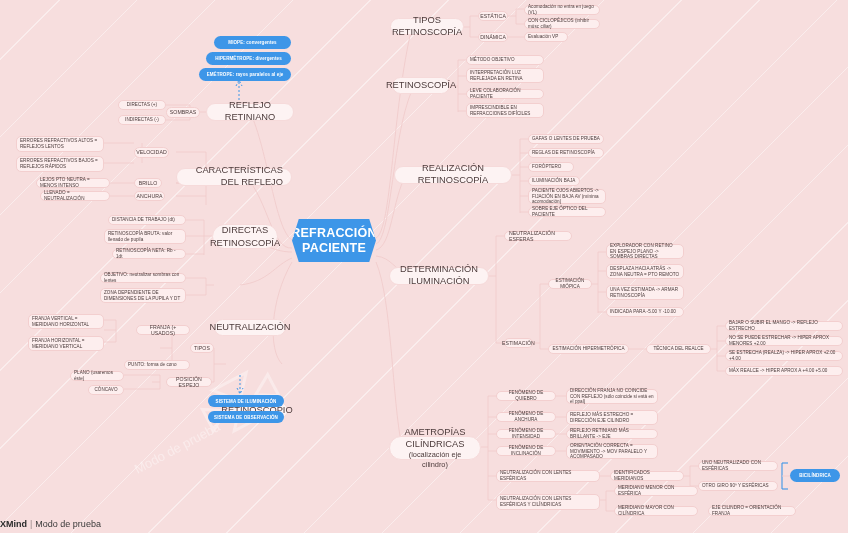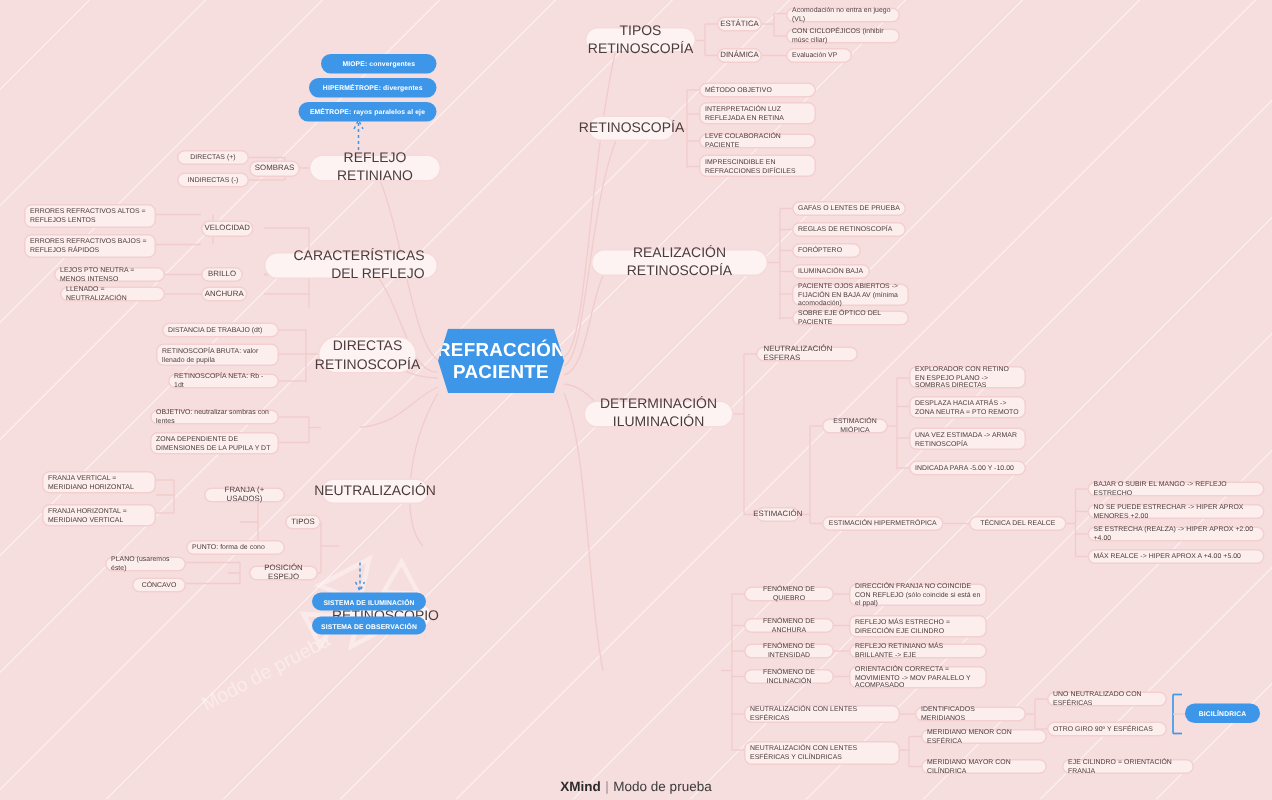--- a/index.html
+++ b/index.html
@@ -99,21 +99,20 @@
     text-align: center;
     padding: 0 4px;
     letter-spacing: .1px;
   }
   svg.links { position: absolute; inset: 0; width: 848px; height: 533px; pointer-events: none; }
   svg.links path, svg.links line { fill: none; stroke: #f0cccc; stroke-width: 0.9; }
   svg.links .blue { stroke: #3d96e8; stroke-width: 1; stroke-dasharray: 2 2; }
   svg.links .bluebrace { stroke: #3d96e8; stroke-width: 1.1; }
   #footer {
     position: absolute; left: 0; bottom: 4px; width: 848px;
-    text-align: center;
     font-size: 9px; color: #2b2b2b;
   }
   #footer .x { font-weight: 700; }
   #footer .sep { color: #9a8a8a; margin: 0 3px; }
   #footer .m { color: #3a3a3a; }
 </style>
 </head>
 <body>
 
 <div id="canvas">
@@ -360,20 +359,24 @@
   <div class="node n-leaf" style="left:606px; top:285px; width:78px; height:15px;">UNA VEZ ESTIMADA -&gt; ARMAR RETINOSCOPÍA</div>
   <div class="node n-leaf" style="left:606px; top:307px; width:78px; height:10px;">INDICADA PARA -5.00 Y -10.00</div>
 
   <div class="node n-leaf ctr" style="left:548px; top:344px; width:81px; height:10px;">ESTIMACIÓN HIPERMETRÓPICA</div>
   <div class="node n-leaf ctr" style="left:646px; top:344px; width:65px; height:10px;">TÉCNICA DEL REALCE</div>
   <div class="node n-leaf" style="left:725px; top:321px; width:118px; height:10px;">BAJAR O SUBIR EL MANGO -&gt; REFLEJO ESTRECHO</div>
   <div class="node n-leaf" style="left:725px; top:336px; width:118px; height:10px;">NO SE PUEDE ESTRECHAR -&gt; HIPER APROX MENORES +2.00</div>
   <div class="node n-leaf" style="left:725px; top:351px; width:118px; height:10px;">SE ESTRECHA (REALZA) -&gt; HIPER APROX +2.00 +4.00</div>
   <div class="node n-leaf" style="left:725px; top:366px; width:118px; height:10px;">MÁX REALCE -&gt; HIPER APROX A +4.00 +5.00</div>
 
+  <div class="node n-main two" style="left:389px; top:436px; width:92px; height:24px; flex-direction:column;">
+    <span>AMETROPÍAS CILÍNDRICAS</span>
+    <span style="font-size:7.4px;">(localización eje cilindro)</span>
+  </div>
 
   <div class="node n-leaf ctr" style="left:496px; top:391px; width:60px; height:10px;">FENÓMENO DE QUIEBRO</div>
   <div class="node n-leaf" style="left:566px; top:389px; width:92px; height:15px;">DIRECCIÓN FRANJA NO COINCIDE CON REFLEJO (sólo coincide si está en el ppal)</div>
 
   <div class="node n-leaf ctr" style="left:496px; top:412px; width:60px; height:10px;">FENÓMENO DE ANCHURA</div>
   <div class="node n-leaf" style="left:566px; top:410px; width:92px; height:15px;">REFLEJO MÁS ESTRECHO = DIRECCIÓN EJE CILINDRO</div>
 
   <div class="node n-leaf ctr" style="left:496px; top:429px; width:60px; height:10px;">FENÓMENO DE INTENSIDAD</div>
   <div class="node n-leaf" style="left:566px; top:429px; width:92px; height:10px;">REFLEJO RETINIANO MÁS BRILLANTE -&gt; EJE</div>
 

